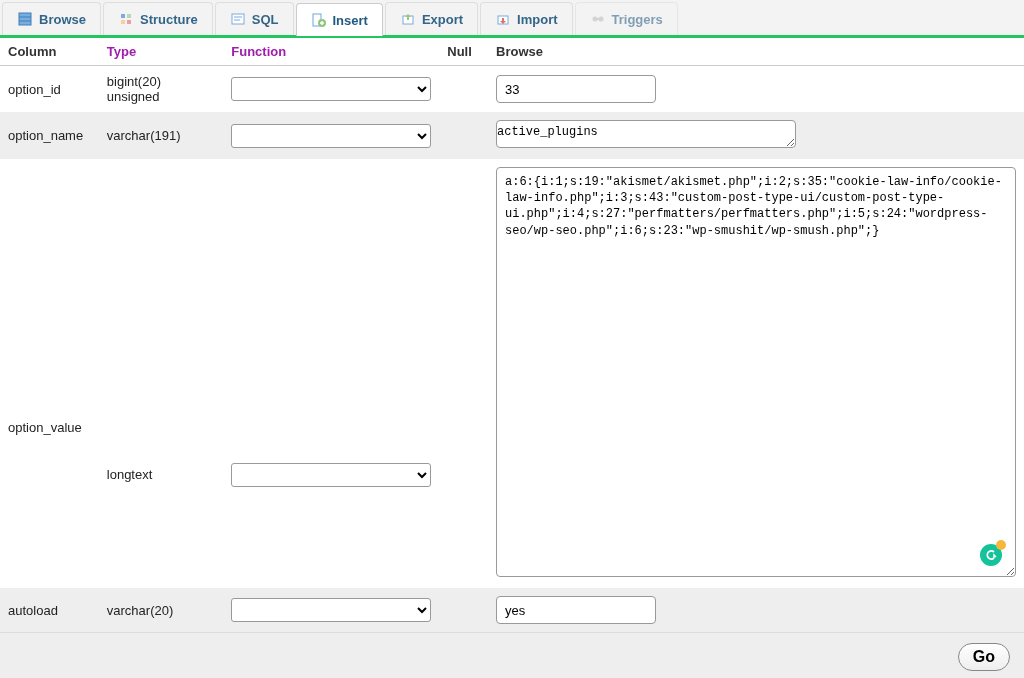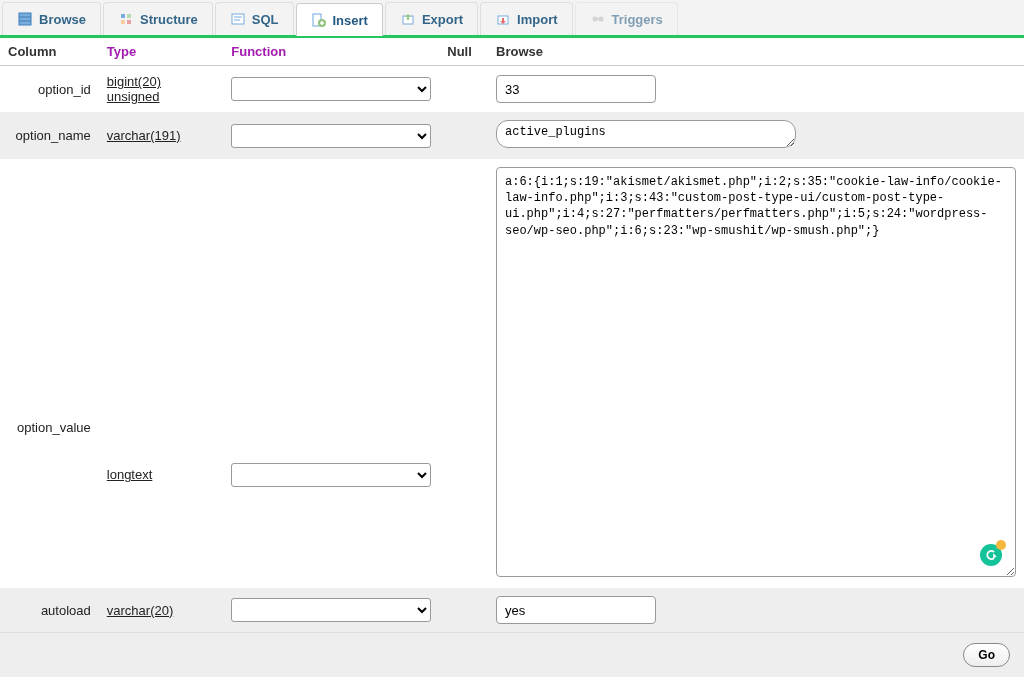--- a/index.html
+++ b/index.html
@@ -12,34 +12,34 @@
 .tab .icon { width: 16px; height: 16px; display: inline-flex; align-items: center; justify-content: center; }
 .tab:last-child { opacity: 0.55; }
 
 .table-wrap { width: 100%; }
 table.form { width: 100%; border-collapse: collapse; }
 table.form thead th { text-align: left; font-weight: bold; padding: 6px 8px; border-bottom: 1px solid #ccc; background: #fff; }
 table.form thead th.link { color: #a21caf; }
 table.form tbody td { padding: 8px; vertical-align: middle; }
 table.form tbody tr.odd { background: #fff; }
 table.form tbody tr.even { background: #eee; }
-table.form tbody td.col-name { width: 100px; color: #222; text-align: right; }
-table.form tbody td.col-type { width: 130px; color: #222; text-decoration: underline; }
+table.form tbody td.col-name { width: 100px; color: #222; }
+table.form tbody td.col-type { width: 130px; color: #222; }
 table.form tbody td.col-func { width: 210px; }
 table.form tbody td.col-null { width: 50px; }
 table.form tbody td.col-value { }
 
 select.func { width: 200px; height: 24px; border: 1px solid #999; border-radius: 3px; background: #fff; }
 
 input.val-text { width: 160px; height: 28px; padding: 4px 8px; border: 1px solid #999; border-radius: 4px; font-size: 13px; }
-textarea.val-text { width: 300px; height: 28px; padding: 4px 8px; border: 1px solid #999; border-radius: 12px; font-family: "Courier New", monospace; font-size: 12px; resize: both; }
+textarea.val-text { width: 300px; height: 28px; padding: 4px 0; border: 1px solid #999; border-radius: 4px; font-family: "Courier New", monospace; font-size: 12px; resize: both; }
 textarea.val-big { width: 520px; height: 410px; padding: 6px 8px; border: 1px solid #999; border-radius: 4px; font-family: "Courier New", monospace; font-size: 12px; line-height: 1.35; resize: both; }
 
 .go-row { background: #eee; padding: 10px 14px; text-align: right; border-top: 1px solid #ddd; }
-button.go { padding: 4px 14px; border: 1px solid #888; border-radius: 14px; background: linear-gradient(#fff,#eee); font-weight: bold; cursor: pointer; font-size: 12px; }
+button.go { padding: 4px 14px; border: 1px solid #888; border-radius: 14px; background: linear-gradient(#fff,#eee); font-weight: bold; cursor: pointer; font-size: 16px; }
 
 .grammarly-badge { position: absolute; right: 14px; bottom: 14px; width: 22px; height: 22px; border-radius: 50%; background: #15c39a; display:flex; align-items:center; justify-content:center; }
 .grammarly-badge::after { content:""; position:absolute; top:-4px; right:-4px; width:10px; height:10px; background:#f5b83d; border-radius:50%; }
 .value-big-wrap { position: relative; display: inline-block; }
 </style>
 </head>
 <body>
 
 <div class="tabs" id="tabs-bar">
     <div class="tab inactive">

